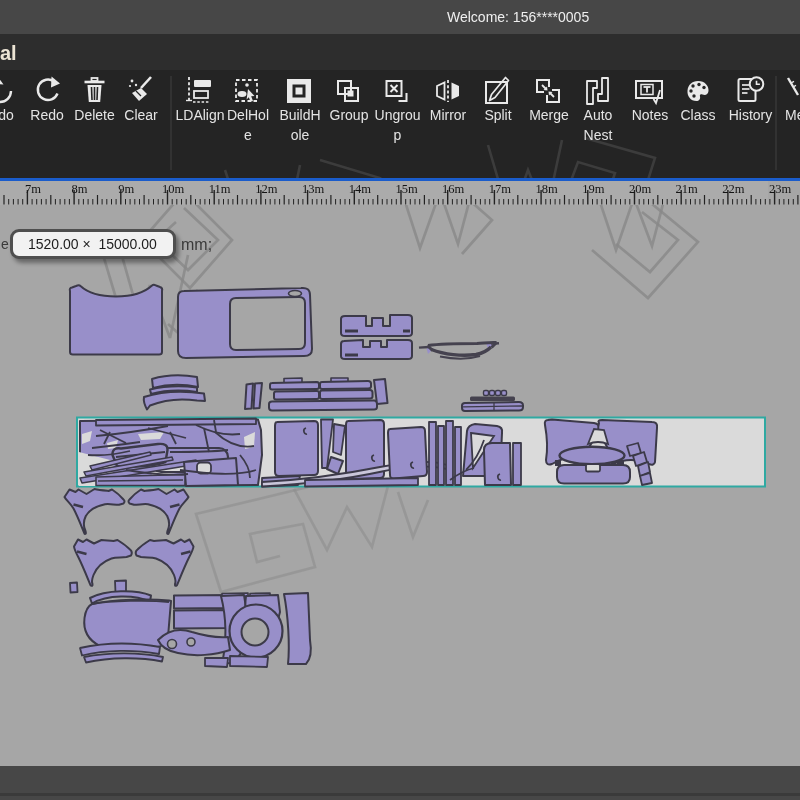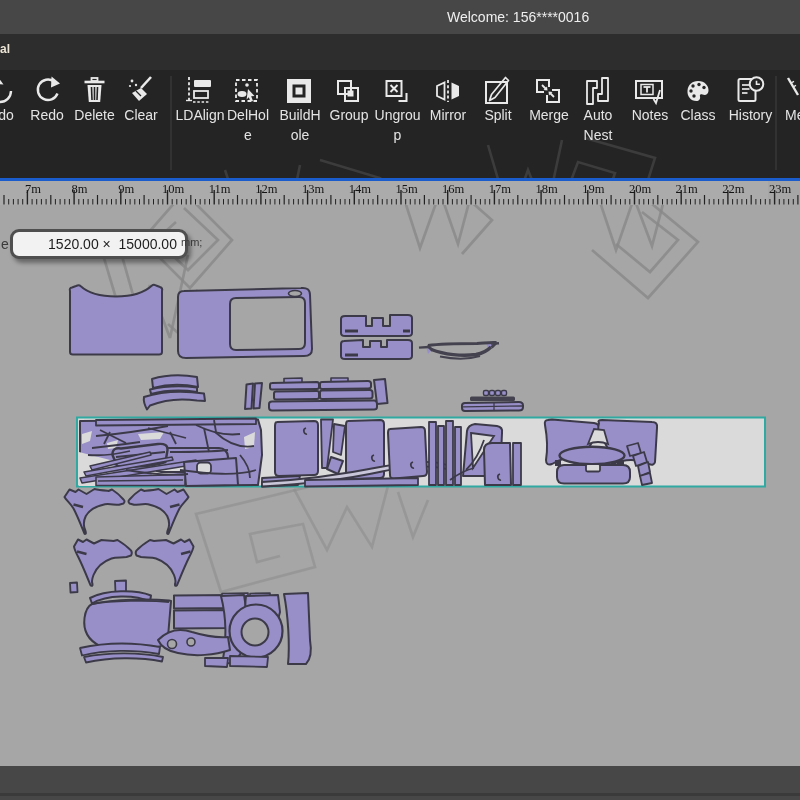--- a/index.html
+++ b/index.html
@@ -2,37 +2,37 @@
 <html><head>
 <meta charset="utf-8">
 <style>
   html,body{margin:0;padding:0;}
   body{width:800px;height:800px;overflow:hidden;position:relative;
        font-family:"Liberation Sans", sans-serif;background:#a6a6a6;}
   .abs{position:absolute;}
   #topbar{left:0;top:0;width:800px;height:34px;background:#474747;}
   #topbar .t{position:absolute;top:9px;font-size:14px;color:#efefef;white-space:nowrap;}
   #menubar{left:0;top:34px;width:800px;height:36px;background:#2d2d2d;}
-  #menubar .m{position:absolute;left:0px;top:8px;font-size:12px;font-weight:bold;color:#ece4d4;}
+  #menubar .m{position:absolute;left:0px;top:8px;font-size:20px;font-weight:bold;color:#ece4d4;}
   #toolbar{left:0;top:70px;width:800px;height:108px;background:#242424;}
   #blueline{left:0;top:178px;width:800px;height:3px;background:#1a5ccb;}
   #ruler{left:0;top:181px;width:768px;height:24px;background:#ababab;}
   #canvas{left:0;top:205px;width:800px;height:561px;background:#a6a6a6;}
   #bottombar{left:0;top:766px;width:800px;height:34px;background:#474747;}
   #bottombar .inner{position:absolute;left:0;top:27px;width:800px;height:3px;background:#3a3a3a;}
   #sizebox{left:10px;top:229px;width:145px;height:24px;background:#f2f2f2;
      border:3px solid #4f4f4f;border-radius:9px;box-shadow:3px 4px 4px rgba(0,0,0,0.38);
-     font-size:14px;color:#1d1d1d;line-height:24px;padding-left:27px;z-index:5;text-align:center;}
+     font-size:14px;color:#1d1d1d;line-height:24px;padding-left:15px;z-index:5;}
   #lble{left:1px;top:236px;font-size:14px;color:#3a3a3a;z-index:5;}
-  #lblmm{left:181px;top:236px;font-size:11px;color:#3a3a3a;z-index:5;}
+  #lblmm{left:181px;top:236px;font-size:16px;color:#3a3a3a;z-index:5;}
 </style>
 </head>
 <body>
 <div class="abs" id="topbar">
-  <span class="t" style="left:447px;">Welcome: 156****0016</span>
+  <span class="t" style="left:447px;">Welcome: 156****0005</span>
 </div>
 <div class="abs" id="menubar">
     <span class="m">al</span>
   </div>
 <div class="abs" id="toolbar">
 <svg width="800" height="108" viewBox="0 0 800 108" style="position:absolute;left:0;top:0">
 <g transform="translate(-14,8)">
         <path d="M14,2 A11,11 0 1 0 25,13" fill="none" stroke="#e9e9e9" stroke-width="2.4"></path>
         <path d="M11,-2.5 L8,6 L17.5,6.5 Z" fill="#e9e9e9"></path>
       </g>

